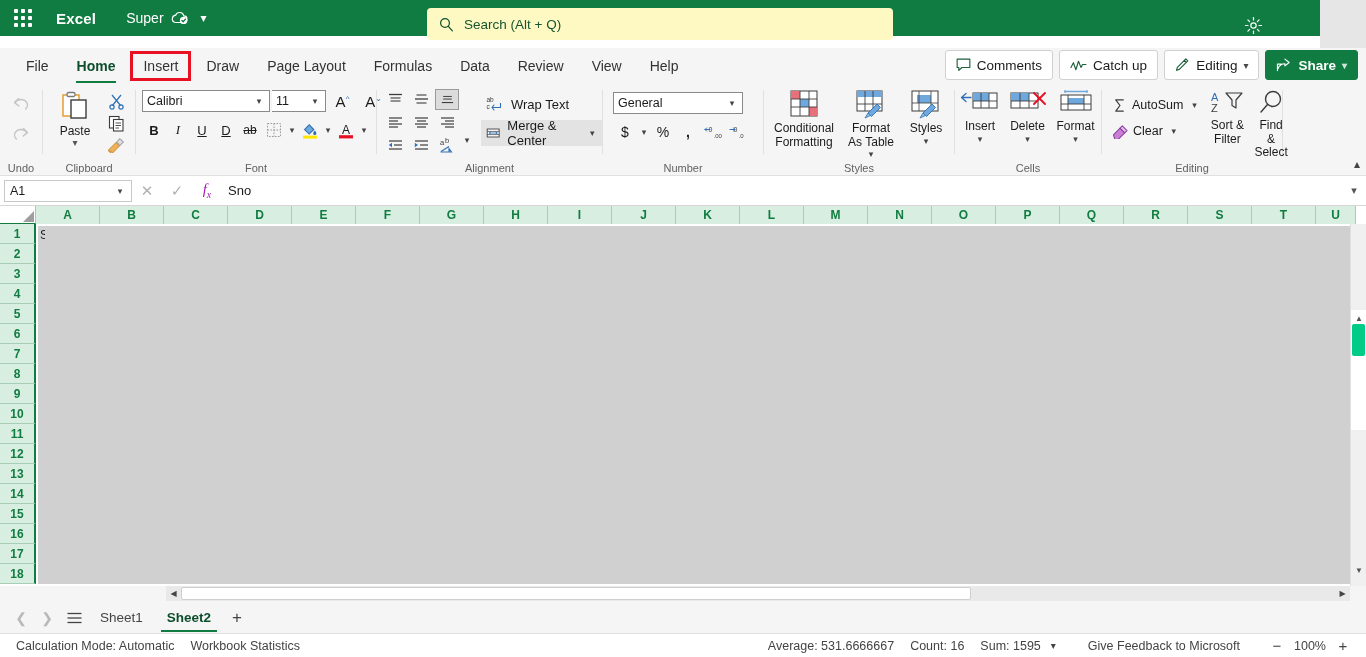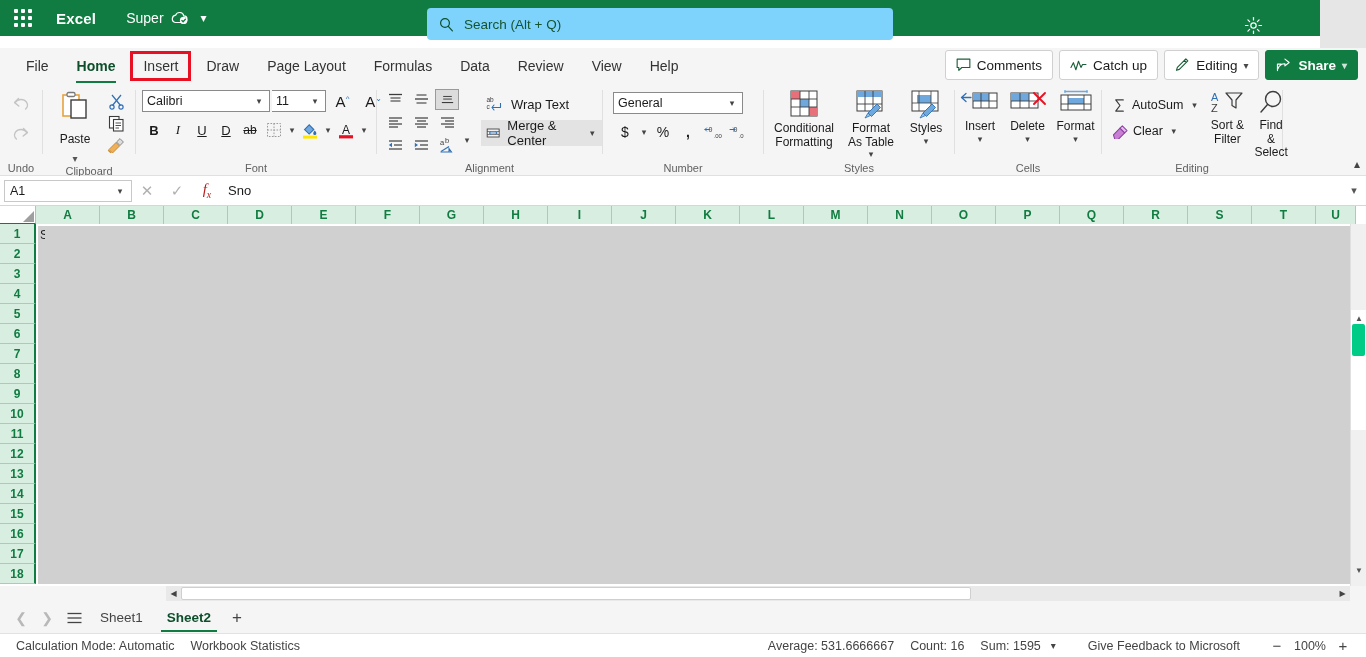--- a/index.html
+++ b/index.html
@@ -28,21 +28,21 @@
   .waffle span { width: 4px; height: 4px; background: #fff; border-radius: 1px; display: block; }
   .app-name {
     color: #fff; font-size: 15px; font-weight: bold; margin-left: 12px; letter-spacing: .2px;
     cursor: pointer;
   }
   .doc-name { color: #fff; font-size: 14px; margin-left: 30px; cursor: pointer; }
   .cloud-icon { margin-left: 7px; display: inline-flex; align-items: center; cursor: pointer; }
   .chev-title { color: #fff; font-size: 12px; margin-left: 12px; cursor: pointer; }
   .searchbox {
     position: absolute; left: 427px; top: 8px; width: 466px; height: 32px;
-    background: #7dd3fc; border-radius: 4px; display: flex; align-items: center;
+    background: #fef9c3; border-radius: 4px; display: flex; align-items: center;
     padding-left: 12px; cursor: text;
   }
   .searchbox .sicon { color: #0d4f2b; margin-right: 10px; display: flex; }
   .searchbox input {
     border: 0; background: transparent; outline: none; font-size: 13.5px;
     color: #0d4f2b; font-family: "Liberation Sans", sans-serif; width: 400px;
   }
   .searchbox input::placeholder { color: #16542f; opacity: 1; }
   .gear-btn {
     position: absolute; right: 55px; top: 13px; width: 24px; height: 24px;
@@ -92,21 +92,21 @@
   .rgroup-label {
     font-size: 11px; color: #616161; text-align: center; height: 15px; line-height: 15px;
   }
   .rsep { width: 1px; background: #E0E0E0; height: 64px; align-self: flex-start; margin-top: 6px; }
 
   .undo-col { width: 42px; align-items: center; }
   .undo-btn { width: 32px; height: 28px; display:flex; align-items:center; justify-content:center; cursor: pointer; }
 
   .paste-btn {
     width: 52px; display: flex; flex-direction: column; align-items: center;
-    cursor: pointer; padding-top: 2px; gap: 8px;
+    cursor: pointer; padding-top: 2px;
   }
   .paste-label { font-size: 12px; color: #1b1b1b; margin-top: 1px; }
   .paste-chev { font-size: 10px; color: #555; line-height: 10px; }
   .clip-mini { display: flex; flex-direction: column; gap: 1px; padding-top: 2px; }
   .clip-mini > div {
     width: 26px; height: 21px; display: flex; align-items: center; justify-content: center;
     cursor: pointer;
   }
 
   .fontrow1 { display: flex; align-items: center; gap: 2px; padding-left: 6px; }
@@ -180,21 +180,21 @@
   }
   .namebox {
     width: 128px; height: 22px; margin-left: 4px; border: 1px solid #C8C8C8; background: #fff;
     display: flex; align-items: center; justify-content: space-between; padding: 0 5px;
     font-size: 12.5px; color: #1b1b1b; cursor: text;
   }
   .fbar-btn {
     width: 30px; height: 24px; display: flex; align-items: center; justify-content: center;
     cursor: pointer; color: #B0B0B0; font-size: 15px;
   }
-  .fbar-btn.fx { color: #b91c1c; font-style: italic; font-family: "Liberation Serif", serif; font-size: 15px; }
+  .fbar-btn.fx { color: #a21caf; font-style: italic; font-family: "Liberation Serif", serif; font-size: 15px; }
   .fbar-input {
     flex: 1; border: 0; outline: none; font-size: 13px; color: #1b1b1b; margin-left: 6px;
     font-family: "Liberation Sans", sans-serif; background: transparent;
   }
   .fbar-chev { width: 24px; text-align: center; font-size: 11px; color: #555; cursor: pointer; }
 
   
   .grid-wrap { position: absolute; left: 0; top: 206px; width: 1366px; height: 380px; background: #fff; }
   .corner {
     position: absolute; left: 0; top: 0; width: 36px; height: 18px; background: #fff;

